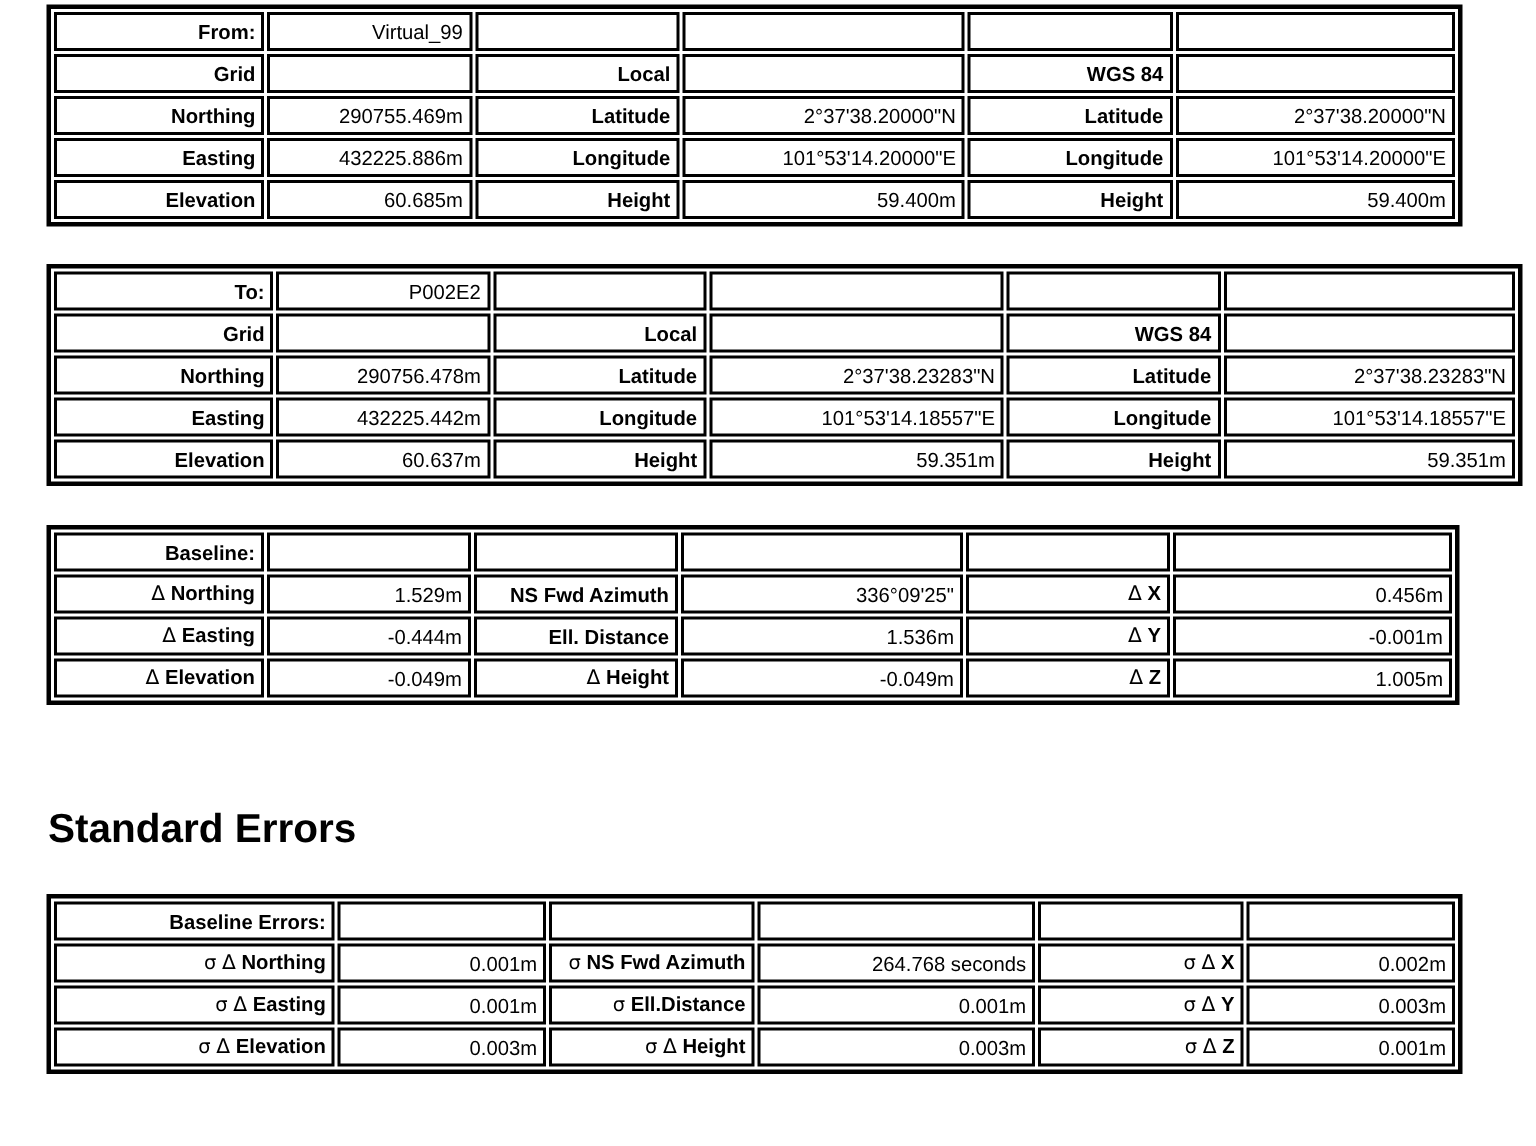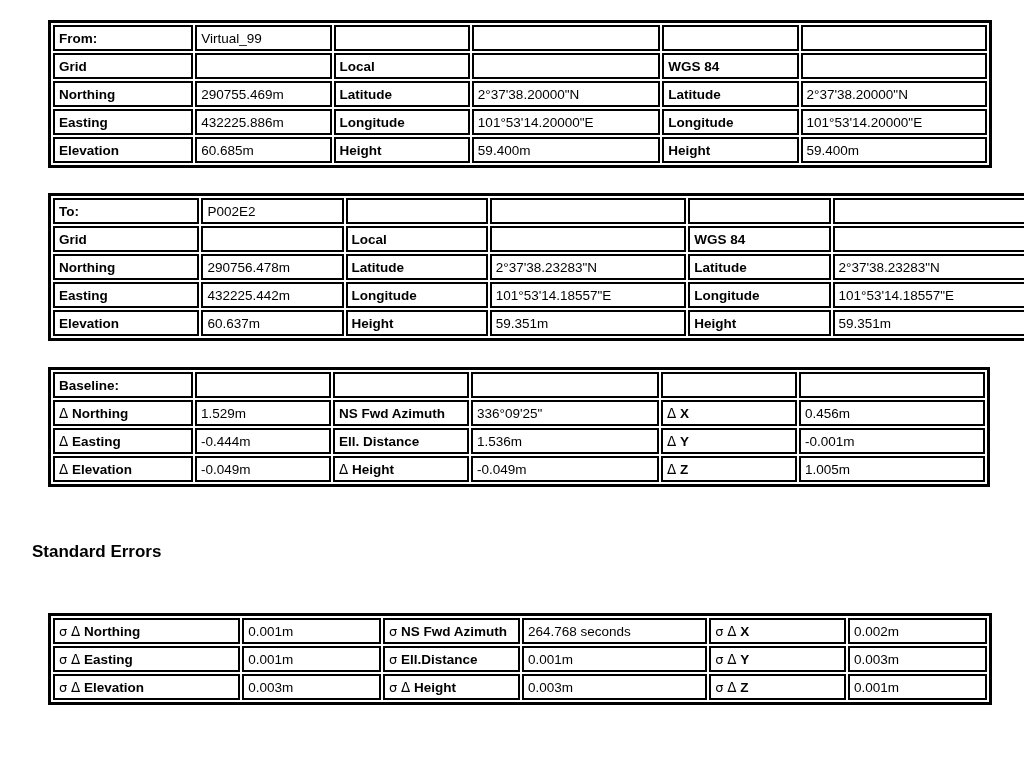--- a/index.html
+++ b/index.html
@@ -21,21 +21,22 @@
     padding: 0;
   }
 
   
   table.report {
     border-collapse: separate;
     border-spacing: 2px;
     border: 3px solid #000000;
     background: #ffffff;
     table-layout: fixed;
-    margin: 17px;
+    margin: 0;
+    text-align: right;
   }
   table.report td {
     border: 2px solid #000000;
     background: #ffffff;
     padding: 1px 4px;
     font-size: 13.5px;
     line-height: 17px;
     vertical-align: middle;
     height: 20px;
     overflow: hidden;
@@ -68,21 +69,21 @@
   .tbl-from     { position: absolute; left: 31px;  top: 3px;   width: 944px; }
   .tbl-to       { position: absolute; left: 31px;  top: 176px; width: 984px; }
   .tbl-baseline { position: absolute; left: 31px;  top: 350px; width: 845px; }
   .tbl-errors   { position: absolute; left: 31px;  top: 596px; width: 944px; }
 
   h2.section {
     position: absolute;
     left: 32px;
     top: 540px;
     margin: 0;
-    font-size: 17px;
+    font-size: 27px;
     font-weight: bold;
     letter-spacing: 0px;
     line-height: 24px;
   }
 
   
   .c1 { width: 140px; }
   .c2 { width: 136px; }
   .c3 { width: 136px; }
   .c4 { width: 188px; }
@@ -260,20 +261,28 @@
   <table class="report tbl-errors">
     <colgroup>
       <col class="e1">
         <col class="e2">
         <col class="e3">
         <col class="e4">
         <col class="e5">
         <col class="e6">
     </colgroup>
     <tbody>
+        <tr>
+          <td class="lbl">Baseline Errors:</td>
+          <td class="blank"></td>
+          <td class="blank"></td>
+          <td class="blank"></td>
+          <td class="blank"></td>
+          <td class="blank"></td>
+        </tr>
         <tr class="tall">
           <td class="lbl"><span class="sigma">σ</span> <span class="delta">Δ</span> Northing</td>
           <td class="val">0.001m</td>
           <td class="lbl"><span class="sigma">σ</span> NS Fwd Azimuth</td>
           <td class="val">264.768 seconds</td>
           <td class="lbl"><span class="sigma">σ</span> <span class="delta">Δ</span> X</td>
           <td class="val">0.002m</td>
         </tr>
         <tr>
           <td class="lbl"><span class="sigma">σ</span> <span class="delta">Δ</span> Easting</td>

